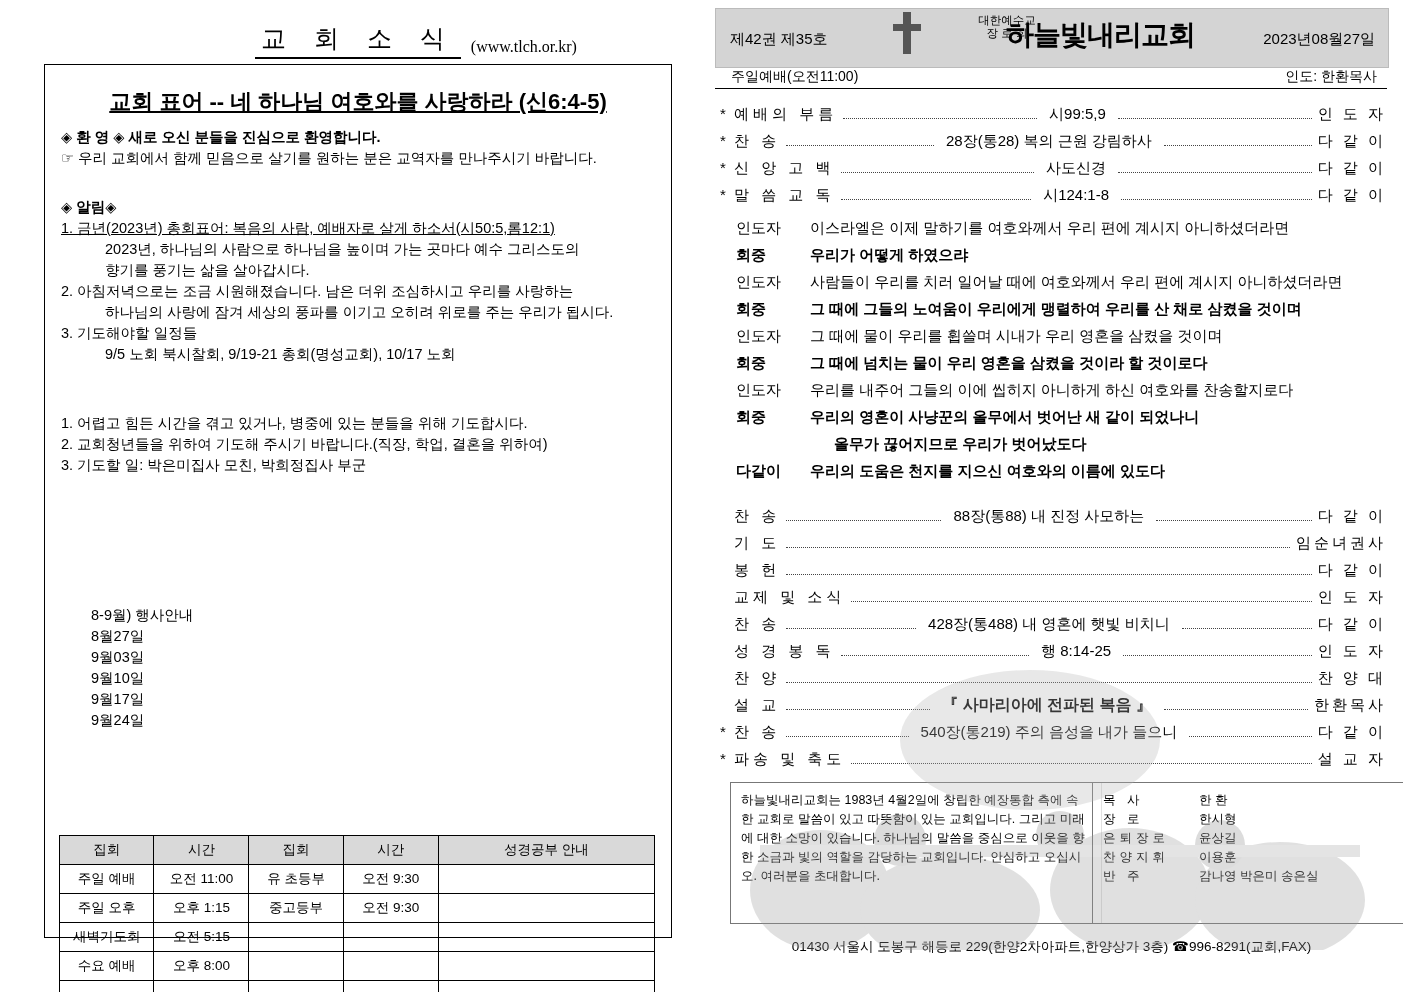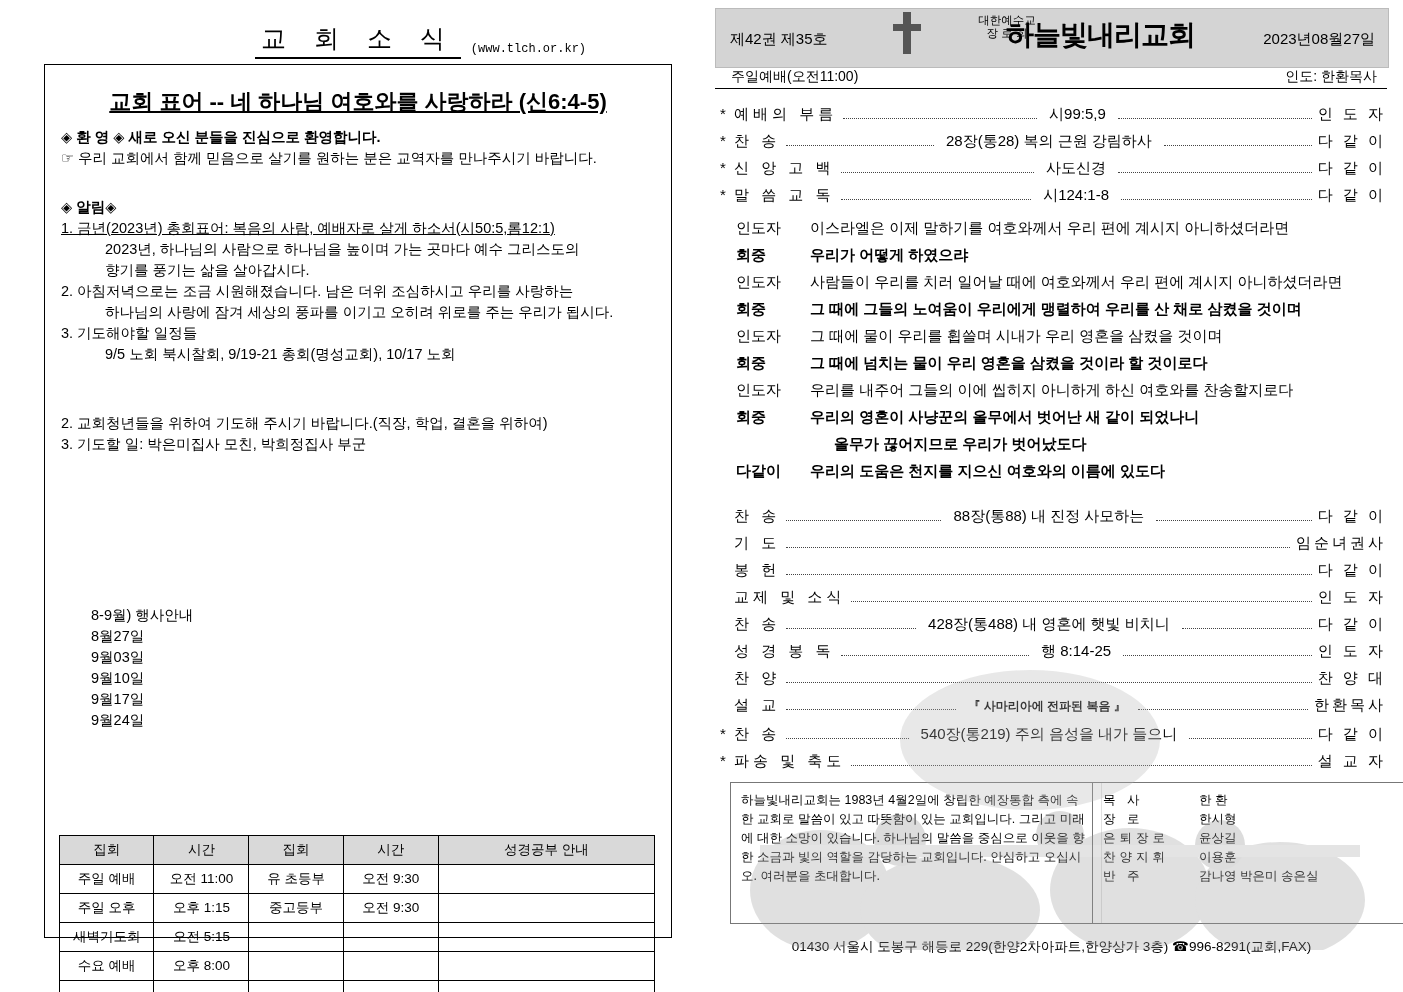--- a/index.html
+++ b/index.html
@@ -14,21 +14,21 @@
   .page{position:absolute;inset:0;}
 
   
   .left{position:absolute;left:0;top:0;width:690px;height:992px;}
   .left-title-wrap{position:absolute;left:255px;top:22px;display:flex;align-items:flex-end;gap:10px;}
   .left-title{
     font-size:25px;letter-spacing:10px;font-weight:500;
     border-bottom:2px solid #000;padding:0 6px 2px 6px;
     font-family:"DejaVu Sans",sans-serif;
   }
-  .left-url{font-size:12px;font-family:Liberation Mono, monospace;padding-bottom:3px;text-align:center;}
+  .left-url{font-size:16px;font-family:Liberation Serif, serif;padding-bottom:3px;text-align:center;}
 
   .left-box{position:absolute;left:44px;top:64px;width:626px;height:872px;border:1.5px solid #000;}
 
   .motto{position:absolute;left:0;right:0;top:22px;text-align:center;font-size:22px;font-weight:bold;text-decoration:underline;}
 
   .sec{position:absolute;left:16px;right:14px;}
   .ln{font-size:14.5px;line-height:21px;white-space:pre;}
   .ln.b{font-weight:bold;}
   .ind1{padding-left:14px;}
   .ind2{padding-left:30px;}
@@ -62,21 +62,21 @@
   .row .lbl{letter-spacing:4px;}
   .row .dots{flex:1;border-bottom:1.5px dotted #444;margin:0 6px 5px 6px;}
   .row .mid{padding:0 6px;}
   .row .who{letter-spacing:3px;text-align:right;}
 
   .resp{display:flex;font-size:15px;line-height:27px;}
   .resp .who{width:74px;flex:none;}
   .resp .txt{flex:1;}
   .resp.b .txt,.resp.b .who{font-weight:bold;}
 
-  .sermon{text-align:center;font-weight:bold;font-size:12px;}
+  .sermon{text-align:center;font-weight:bold;font-size:16px;}
 
   
   .infobox{position:absolute;left:30px;top:782px;width:350px;height:124px;border:1px solid #777;background:rgba(255,255,255,.78);padding:8px 10px;font-size:12.5px;line-height:19px;}
   .staffbox{position:absolute;left:392px;top:782px;width:290px;height:124px;border:1px solid #777;background:rgba(255,255,255,.78);padding:8px 10px;font-size:12.5px;line-height:19px;}
   .staffrow{display:flex;}
   .staffrow .k{width:96px;letter-spacing:4px;}
   .staffrow .v{flex:1;}
 
   .addr{position:absolute;left:0;right:0;top:938px;text-align:center;font-size:13.5px;}
 
@@ -110,20 +110,21 @@
         <div class="ln ind3">2023년, 하나님의 사람으로 하나님을 높이며 가는 곳마다 예수 그리스도의</div>
         <div class="ln ind3">향기를 풍기는 삶을 살아갑시다.</div>
         <div class="ln">2. 아침저녁으로는 조금 시원해졌습니다. 남은 더위 조심하시고 우리를 사랑하는</div>
         <div class="ln ind3">하나님의 사랑에 잠겨 세상의 풍파를 이기고 오히려 위로를 주는 우리가 됩시다.</div>
         <div class="ln">3. 기도해야할 일정들</div>
         <div class="ln ind3">9/5 노회 북시찰회, 9/19-21 총회(명성교회), 10/17 노회</div>
       </div>
 
       <div class="sec" style="top:340px;">
         <div class="ln" style="height:8px"></div>
+        <div class="ln">1. 어렵고 힘든 시간을 겪고 있거나, 병중에 있는 분들을 위해 기도합시다.</div>
         <div class="ln">2. 교회청년들을 위하여 기도해 주시기 바랍니다.(직장, 학업, 결혼을 위하여)</div>
         <div class="ln">3. 기도할 일: 박은미집사 모친, 박희정집사 부군</div>
       </div>
 
       <div class="sec" style="top:540px;">
         <div class="ln ind2">8-9월) 행사안내</div>
         <div class="ln ind2">8월27일</div>
         <div class="ln ind2">9월03일</div>
         <div class="ln ind2">9월10일</div>
         <div class="ln ind2">9월17일</div>

